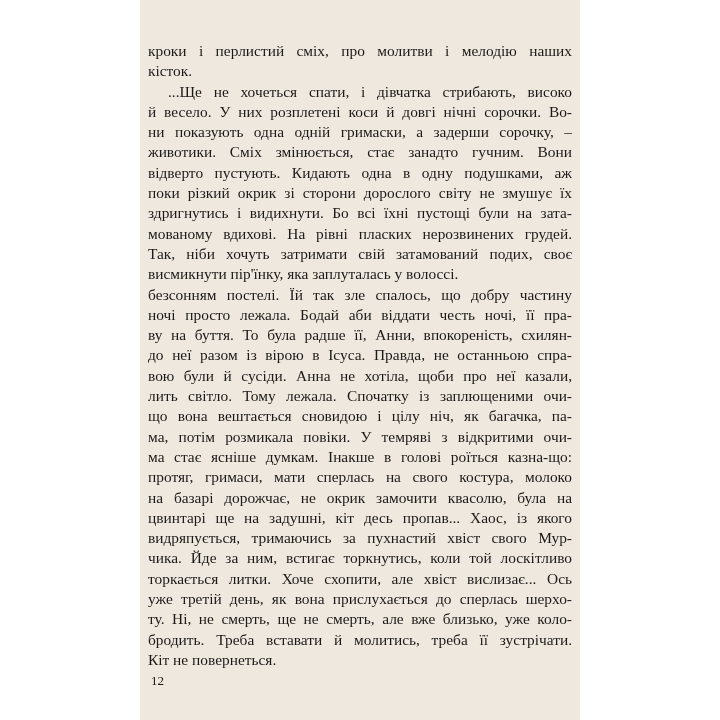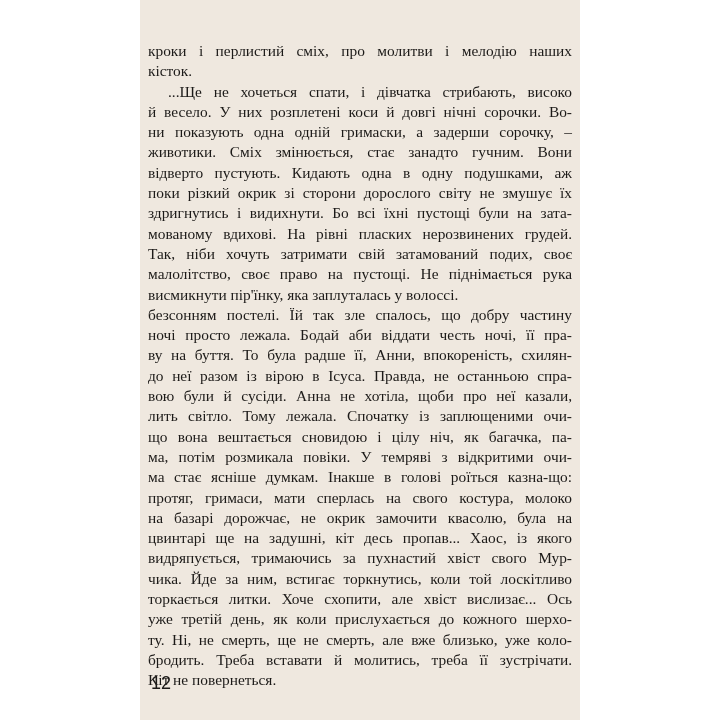--- a/index.html
+++ b/index.html
@@ -16,56 +16,55 @@
     font-size: 15.4px; line-height: 20.3px; color: #1c1a18;
   }
   .line {
     display: block; white-space: nowrap; height: 20.3px;
     text-align: justify; text-align-last: justify;
   }
   .line.last { text-align-last: left; }
   .line.indent { padding-left: 20px; }
   .page-number {
     position: absolute; left: 11px; top: 673px;
-    font-family: Liberation Sans, sans-serif;
-    font-size: 18px; color: #1c1a18;
+    font-family: Liberation Serif, serif;
+    font-size: 13px; color: #1c1a18;
   }
 </style>
 </head>
 <body>
 
 <div class="page">
   <div class="text" id="text">
       <span class="line">кроки і перлистий сміх, про молитви і мелодію наших</span>
       <span class="line last">кісток.</span>
       <span class="line indent">...Ще не хочеться спати, і дівчатка стрибають, високо</span>
       <span class="line">й весело. У них розплетені коси й довгі нічні сорочки. Во-</span>
       <span class="line">ни показують одна одній гримаски, а задерши сорочку, –</span>
       <span class="line">животики. Сміх змінюється, стає занадто гучним. Вони</span>
       <span class="line">відверто пустують. Кидають одна в одну подушками, аж</span>
       <span class="line">поки різкий окрик зі сторони дорослого світу не змушує їх</span>
       <span class="line">здригнутись і видихнути. Бо всі їхні пустощі були на зата-</span>
       <span class="line">мованому вдихові. На рівні пласких нерозвинених грудей.</span>
       <span class="line">Так, ніби хочуть затримати свій затамований подих, своє</span>
-      <span class="line">малолітство, своє право на пустощі. Не піднімається рука</span>
       <span class="line last">висмикнути пір'їнку, яка заплуталась у волоссі.</span>
       <span class="line">безсонням постелі. Їй так зле спалось, що добру частину</span>
       <span class="line">ночі просто лежала. Бодай аби віддати честь ночі, її пра-</span>
       <span class="line">ву на буття. То була радше її, Анни, впокореність, схилян-</span>
       <span class="line">до неї разом із вірою в Ісуса. Правда, не останньою спра-</span>
       <span class="line">вою були й сусіди. Анна не хотіла, щоби про неї казали,</span>
       <span class="line">лить світло. Тому лежала. Спочатку із заплющеними очи-</span>
       <span class="line">що вона вештається сновидою і цілу ніч, як багачка, па-</span>
       <span class="line">ма, потім розмикала повіки. У темряві з відкритими очи-</span>
       <span class="line">ма стає ясніше думкам. Інакше в голові роїться казна-що:</span>
       <span class="line">протяг, гримаси, мати сперлась на свого костура, молоко</span>
       <span class="line">на базарі дорожчає, не окрик замочити квасолю, була на</span>
       <span class="line">цвинтарі ще на задушні, кіт десь пропав... Хаос, із якого</span>
       <span class="line">видряпується, тримаючись за пухнастий хвіст свого Мур-</span>
       <span class="line">чика. Йде за ним, встигає торкнутись, коли той лоскітливо</span>
       <span class="line">торкається литки. Хоче схопити, але хвіст вислизає... Ось</span>
-      <span class="line">уже третій день, як коли прислухається до кожного шерхо-</span>
+      <span class="line">уже третій день, як вона прислухається до сперлась шерхо-</span>
       <span class="line">ту. Ні, не смерть, ще не смерть, але вже близько, уже коло-</span>
       <span class="line">бродить. Треба вставати й молитись, треба її зустрічати.</span>
       <span class="line last">Кіт не повернеться.</span>
     </div>
   <div class="page-number">12</div>
 </div>
 
 </body></html>

